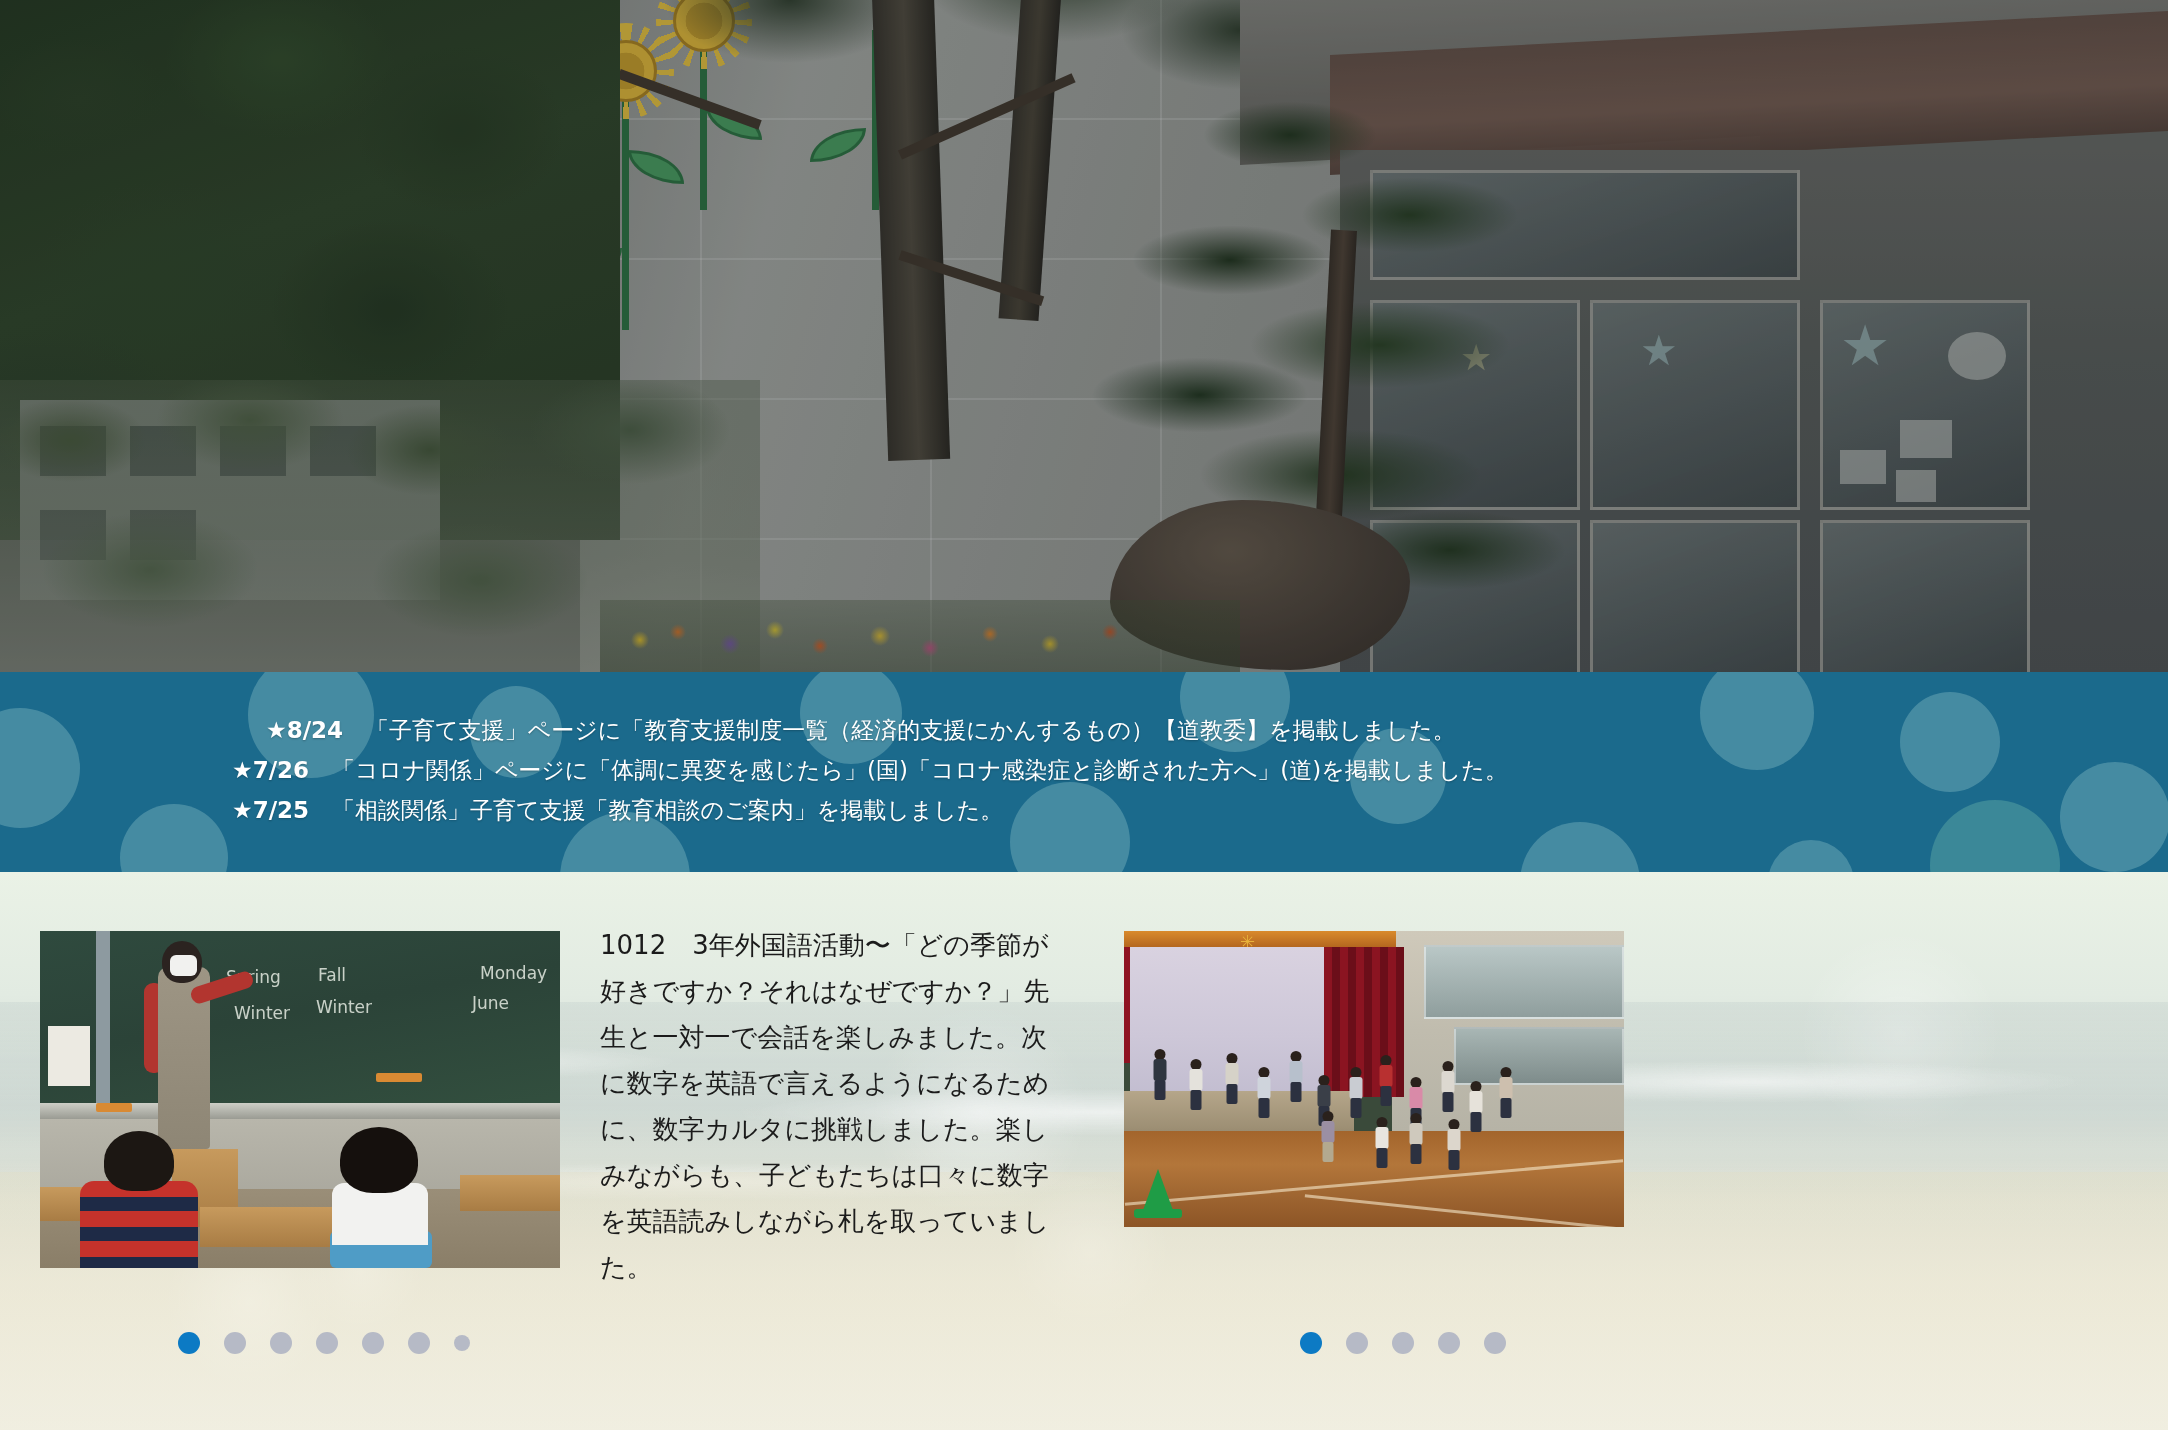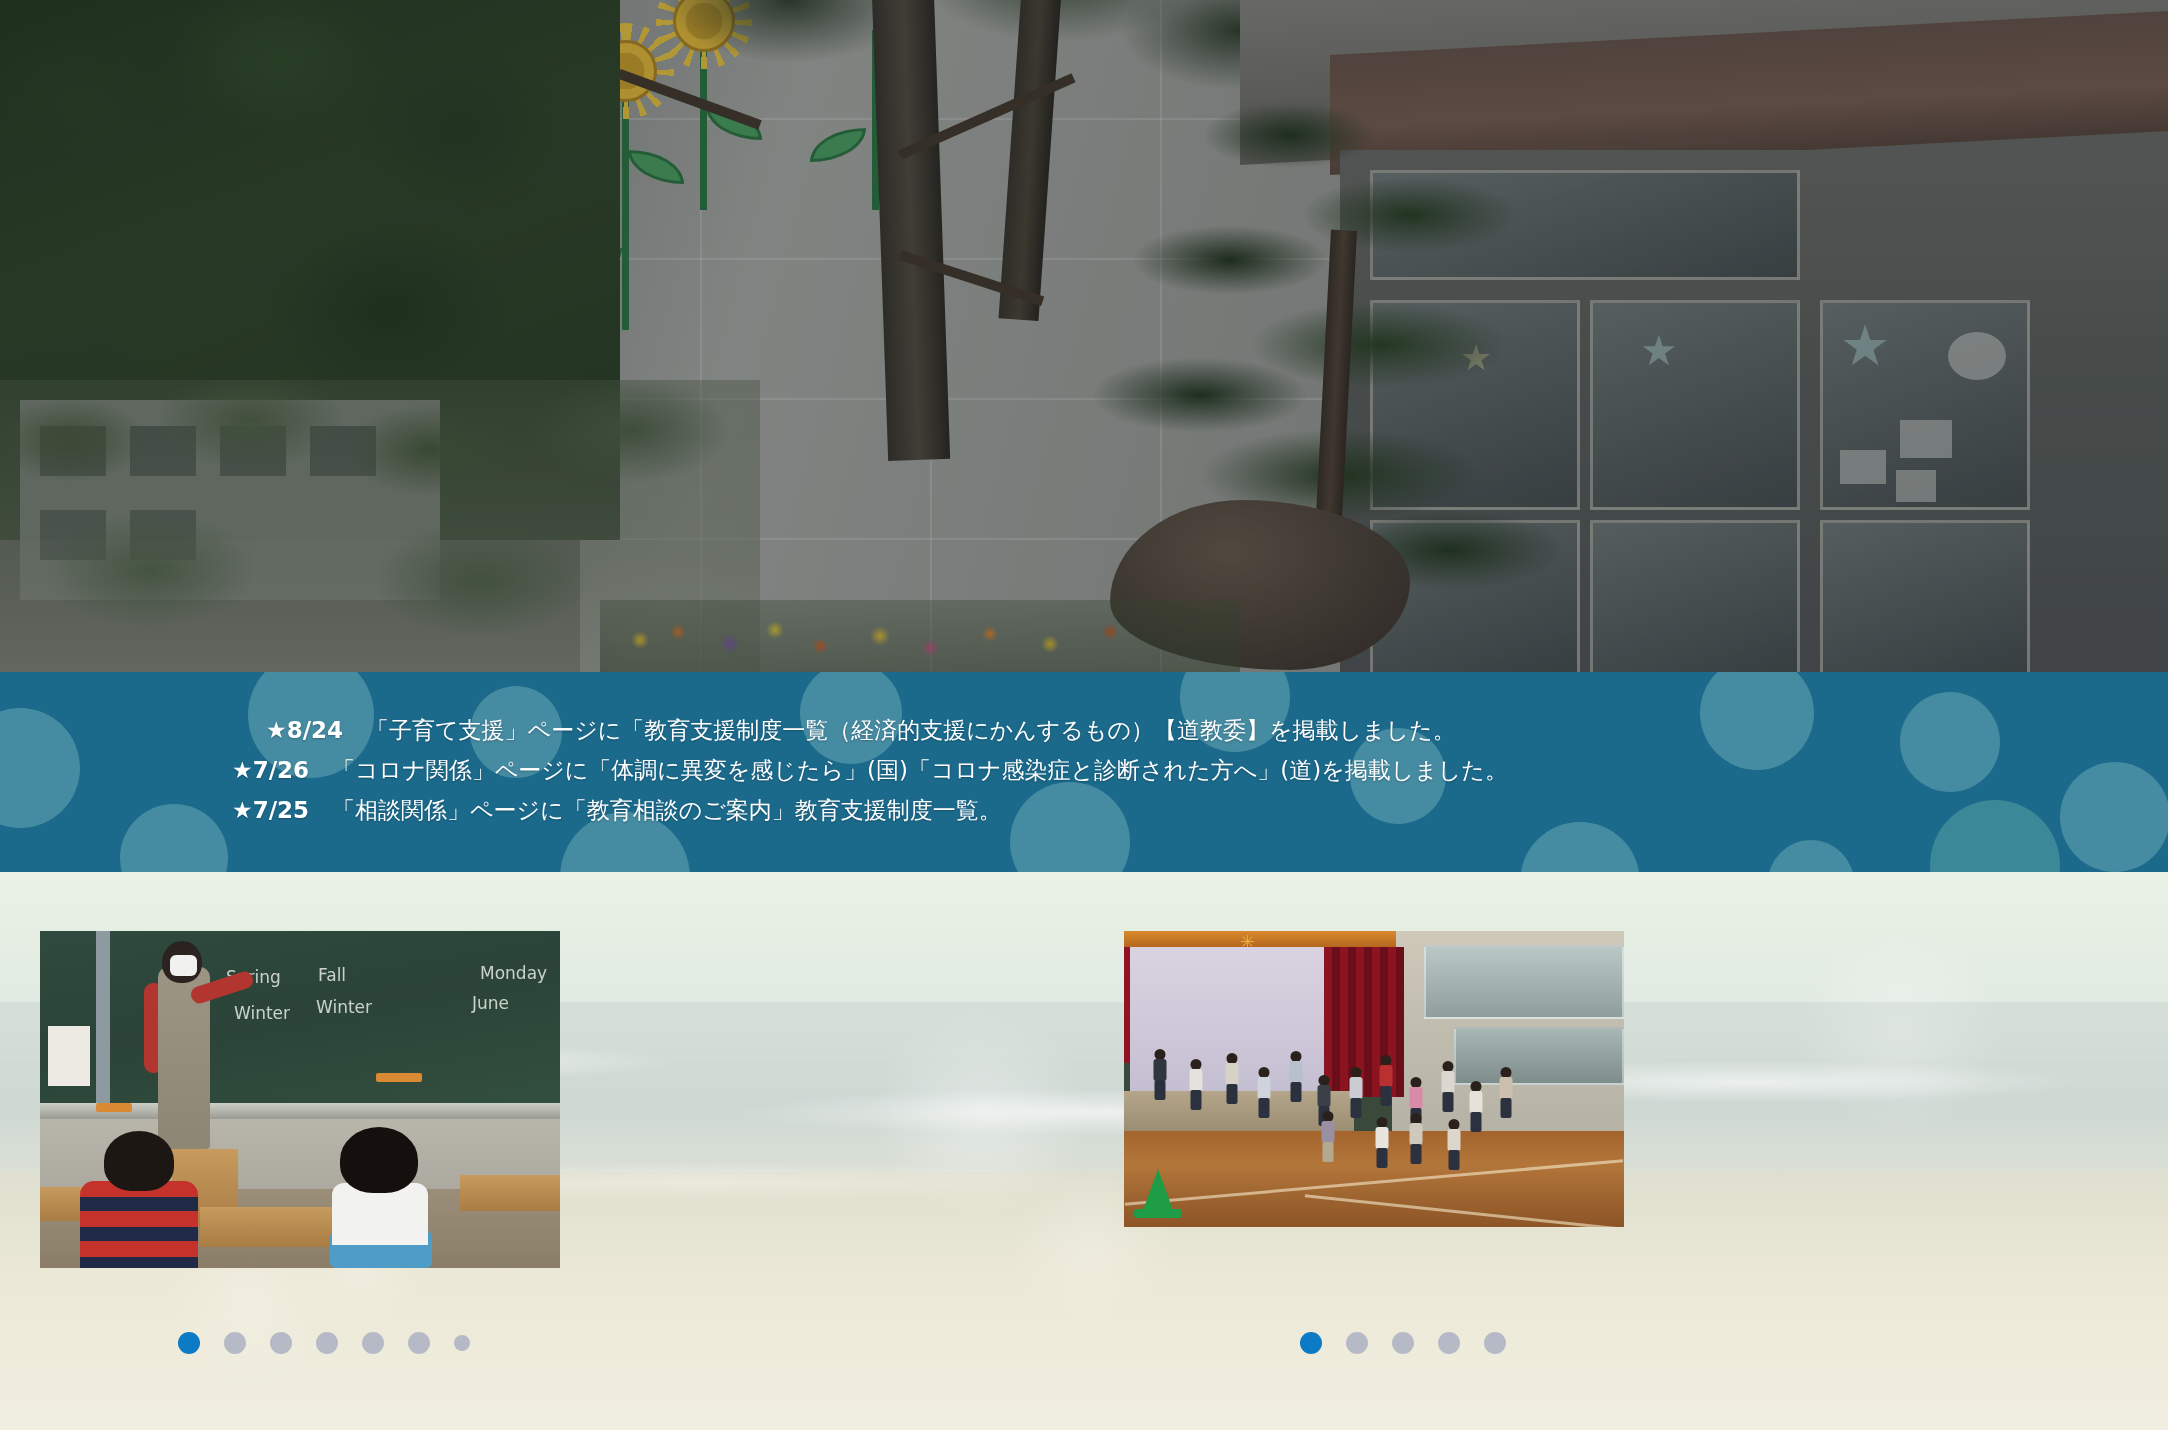--- a/index.html
+++ b/index.html
@@ -464,21 +464,21 @@
     <div class="bokeh" style="left:1520px;top:150px;width:120px;height:120px;"></div>
     <div class="bokeh" style="left:1700px;top:-16px;width:114px;height:114px;"></div>
     <div class="bokeh" style="left:1900px;top:20px;width:100px;height:100px;"></div>
     <div class="bokeh" style="left:1930px;top:128px;width:130px;height:130px;background:rgba(126,198,178,.32);"></div>
     <div class="bokeh" style="left:2060px;top:90px;width:110px;height:110px;"></div>
     <div class="bokeh" style="left:1768px;top:168px;width:86px;height:86px;"></div>
 
     <div class="news-list">
       <a class="news-line" href="#" style="text-decoration:none;color:#fff;margin-left:34px;"><span class="news-date">★</span><span class="news-date">8/24</span><span>　「子育て支援」ページに「教育支援制度一覧（経済的支援にかんするもの）【道教委】を掲載しました。</span></a>
       <a class="news-line" href="#" style="text-decoration:none;color:#fff;"><span class="news-date">★</span><span class="news-date">7/26</span><span>　「コロナ関係」ページに「体調に異変を感じたら」(国)「コロナ感染症と診断された方へ」(道)を掲載しました。</span></a>
-      <a class="news-line" href="#" style="text-decoration:none;color:#fff;"><span class="news-date">★</span><span class="news-date">7/25</span><span>　「相談関係」ページに「教育相談のご案内」教育支援制度一覧。</span></a>
+      <a class="news-line" href="#" style="text-decoration:none;color:#fff;"><span class="news-date">★</span><span class="news-date">7/25</span><span>　「相談関係」子育て支援「教育相談のご案内」を掲載しました。</span></a>
     </div>
   </div>
 
   <div class="main">
     <div class="main-water"></div>
     <div class="main-sand"></div>
 
     <div class="card card-left">
       <div class="thumb">
         <div class="cl-board"></div>
@@ -503,20 +503,21 @@
         <div class="cl-desk" style="left:132px;top:218px;width:66px;height:78px;"></div>
         <div class="cl-desk" style="left:160px;top:276px;width:160px;height:40px;"></div>
         <div class="cl-desk" style="left:420px;top:244px;width:100px;height:36px;"></div>
         <div class="cl-desk" style="left:0px;top:256px;width:60px;height:34px;"></div>
         <div class="cl-chair"></div>
         <div class="cl-kid1-body"></div>
         <div class="cl-kid1-head"></div>
         <div class="cl-kid2-body"></div>
         <div class="cl-kid2-head"></div>
       </div>
+      <div class="card-text">1012　3年外国語活動〜「どの季節が好きですか？それはなぜですか？」先生と一対一で会話を楽しみました。次に数字を英語で言えるようになるために、数字カルタに挑戦しました。楽しみながらも、子どもたちは口々に数字を英語読みしながら札を取っていました。</div>
     </div>
 
     <div class="card card-right">
       <div class="thumb">
         <div class="gy-wallR"></div>
         <div class="gy-windows"></div>
         <div class="gy-windows2"></div>
         <div class="gy-curtain"></div>
         <div class="gy-curtain-top"></div>
         <div class="h-star" style="left:116px;top:2px;font-size:18px;color:#e8b23a;">✳</div>

